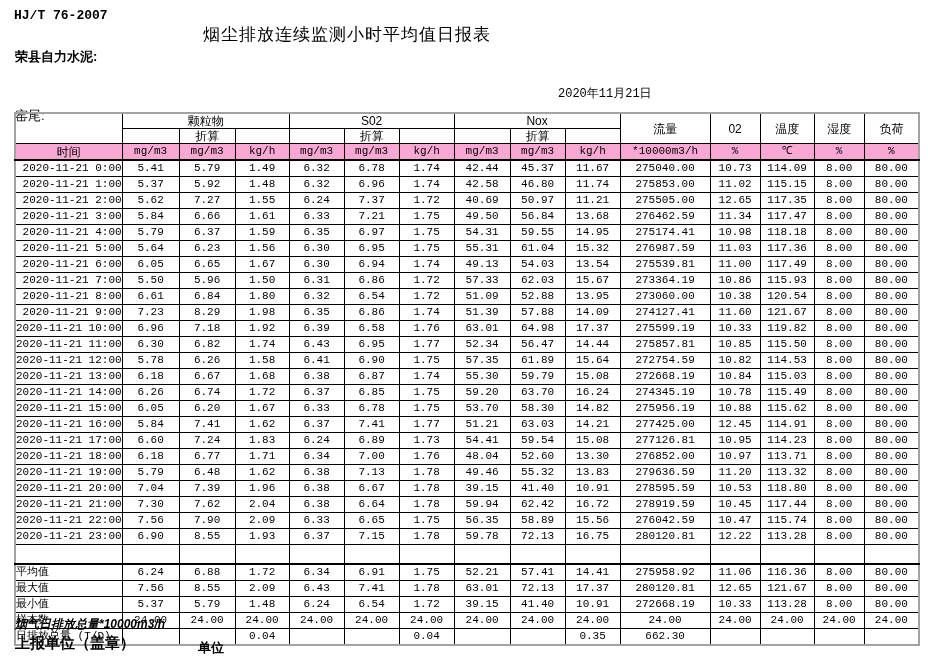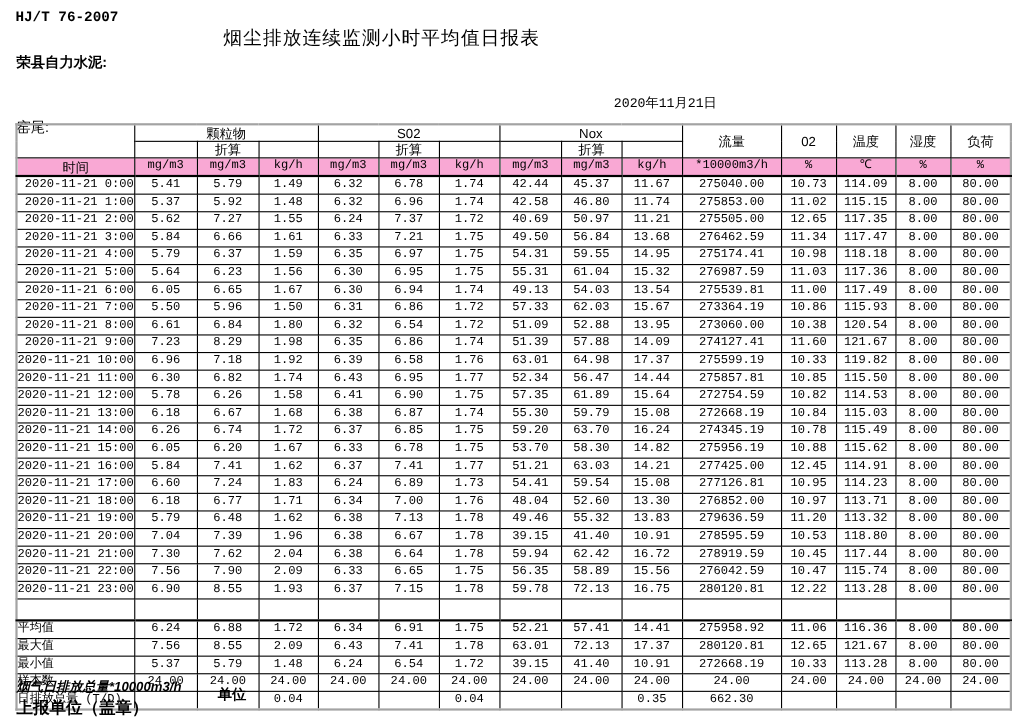--- a/index.html
+++ b/index.html
@@ -8,21 +8,21 @@
   .abs{position:absolute;white-space:nowrap;}
   .std-code{left:14px;top:8px;font-weight:bold;font-size:13px;
             font-family:"Liberation Mono","DejaVu Sans Mono",monospace;}
   .title{left:203px;top:23px;font-weight:normal;font-size:17px;letter-spacing:1px;}
   .company{left:15px;top:48px;font-weight:bold;font-size:13px;}
   .station{left:15px;top:68px;font-weight:normal;font-size:13px;margin-top:39px;}
   .date{left:558px;top:85px;font-size:12px;
         font-family:"Liberation Mono","DejaVu Sans Mono",monospace;}
   .footer-note{left:15px;top:616px;font-weight:bold;font-size:12px;font-style:italic;}
   .report-unit{left:15px;top:634px;font-weight:bold;font-size:15px;}
-  .unit-label{left:198px;top:622px;font-weight:bold;font-size:13px;}
+  .unit-label{left:198px;top:639px;font-weight:bold;font-size:13px;}
 
   table.report{position:absolute;left:14px;top:112px;border-collapse:collapse;
                table-layout:fixed;border:2px solid #a3a3a3;}
   table.report td{border:1px solid #000;padding:0;overflow:hidden;
                   font-family:"Liberation Mono","DejaVu Sans Mono",monospace;
                   font-size:11px;line-height:1;vertical-align:middle;
                   white-space:nowrap;}
   tr.h1 td,tr.h2 td{height:14px;text-align:center;font-size:12px;
                     font-family:"Liberation Sans",sans-serif;}
   tr.units td{height:15px;text-align:center;background:#f9a8d4;

